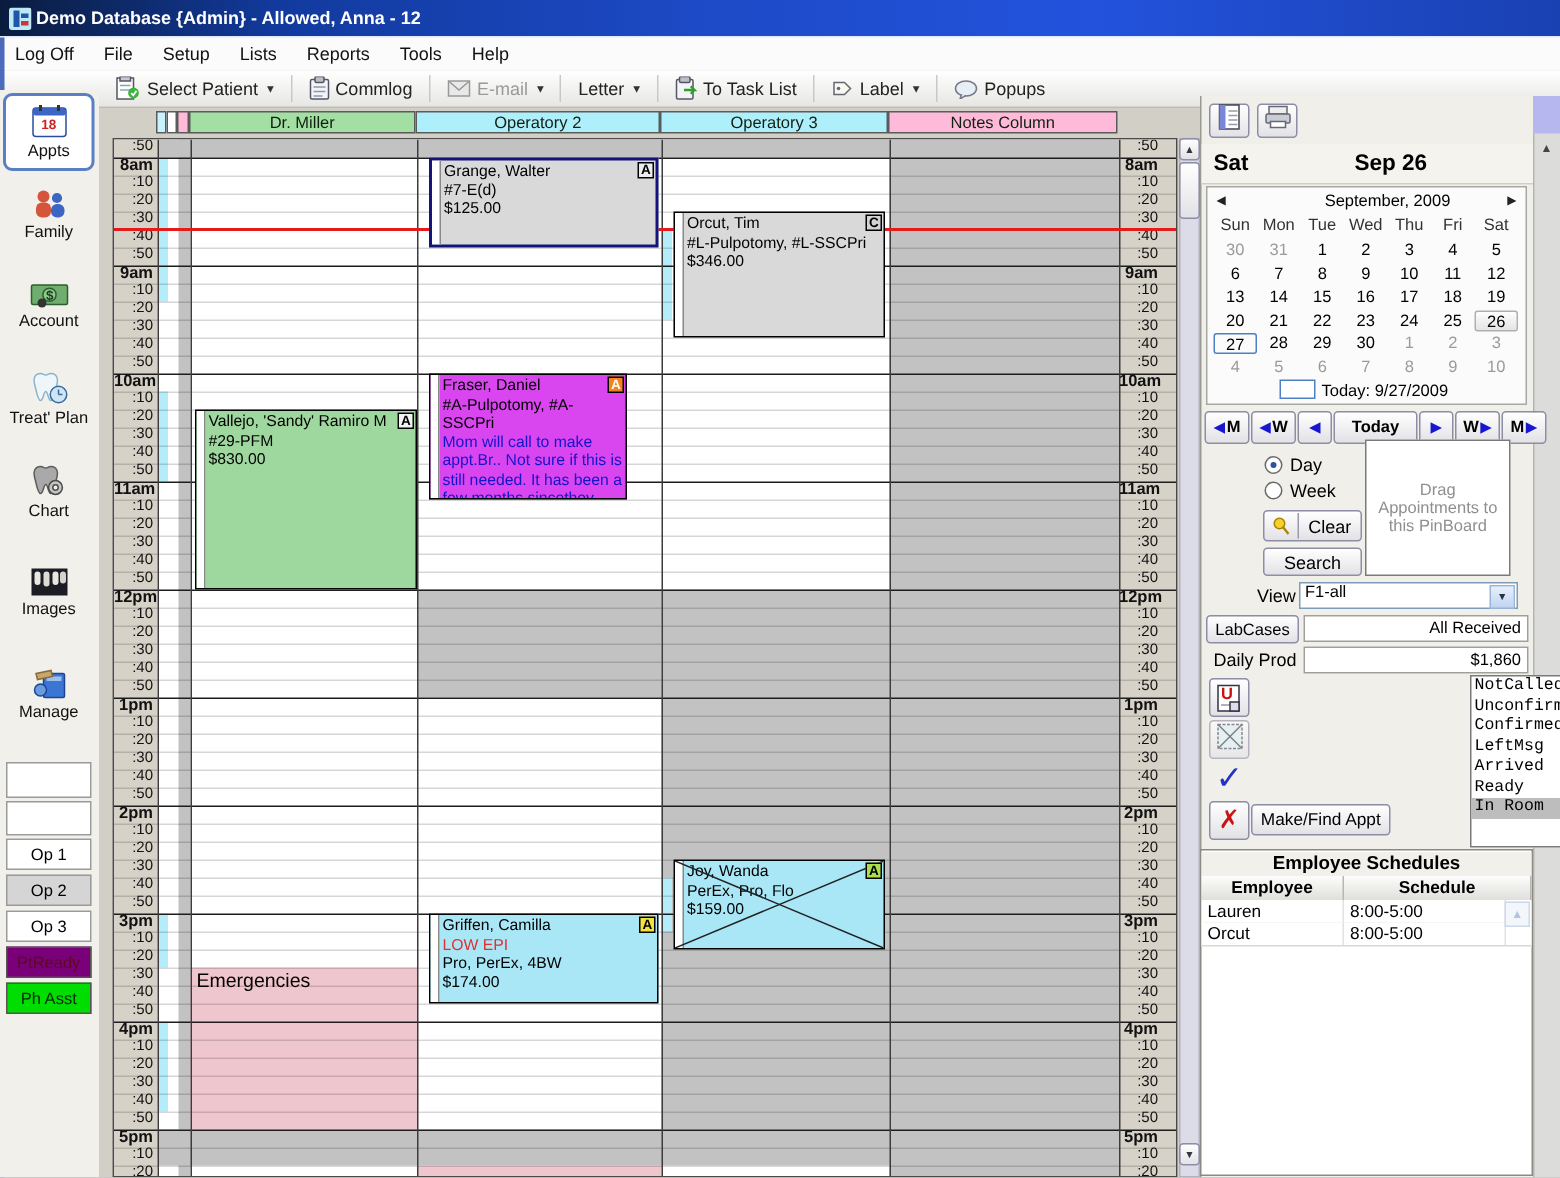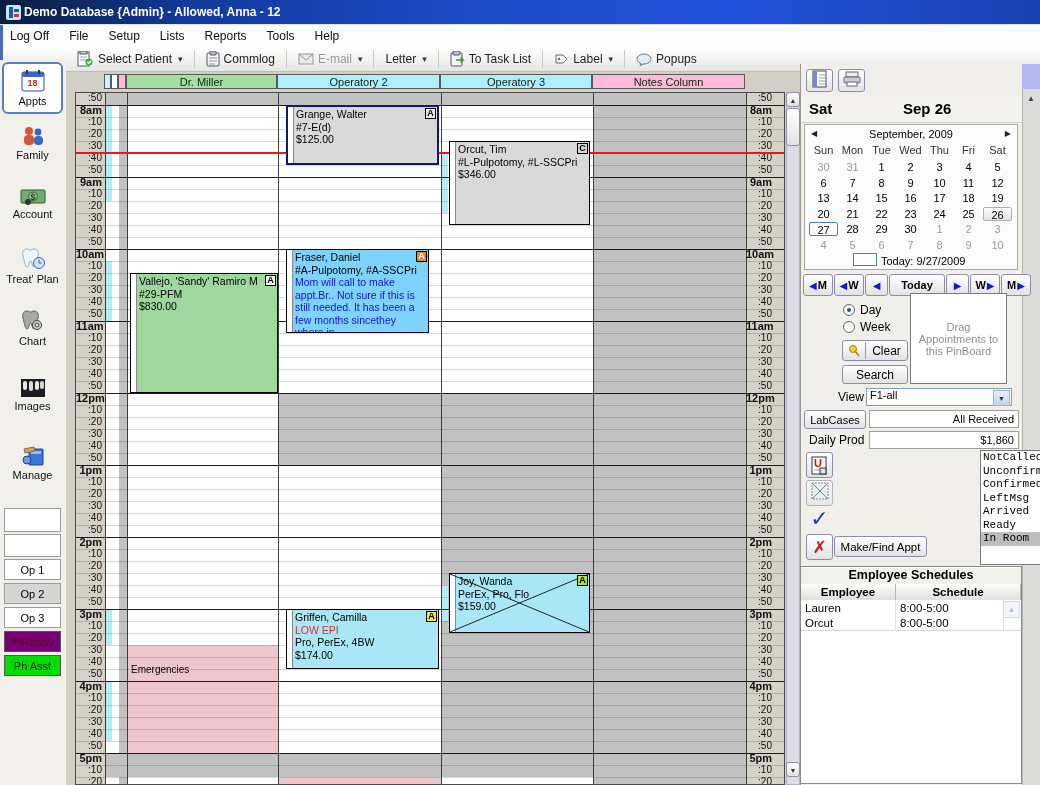--- a/index.html
+++ b/index.html
@@ -44,21 +44,21 @@
   #right-bg{left:800px;top:64px;width:240px;height:721px;background:#f0efe9;border-left:1px solid #9a9a94;}
   .panel-btn{top:69px;width:27px;height:23px;display:flex;align-items:center;justify-content:center;}
   #rscroll{left:1022px;top:64px;width:18px;height:721px;background:#dcdcda;border-left:1px solid #b5b5b0;}
   #rscroll-top{left:1022px;top:64px;width:18px;height:25px;background:#b7b7ef;}
   #rscroll-up{left:1024px;top:92px;width:14px;height:13px;font-size:8px;color:#444;text-align:center;line-height:13px;}
   #date-header{left:801px;top:96px;width:221px;height:26px;background:#f4f3ee;border-bottom:1px solid #cfcfc8;
     font-size:15px;font-weight:bold;color:#000;}
   #dh-day{position:absolute;left:8px;top:4px;}
   #dh-date{position:absolute;left:62px;top:4px;margin-left:40px;}
   #minical{left:804px;top:124px;width:214px;height:146px;background:#fbfbfb;border:1px solid #a8a8a2;box-sizing:border-box;font-size:11px;}
-  .mc-title{position:absolute;left:0;top:3px;width:100%;text-align:center;font-size:11px;color:#000;}
+  .mc-title{position:absolute;left:0;top:3px;width:100%;text-align:center;font-size:11px;color:#000;padding-left:14px;}
   .mc-arrow{position:absolute;top:4px;font-size:8px;color:#222;}
   .mc-dow,.mc-day{position:absolute;width:29px;text-align:center;font-size:11px;}
   .dim{color:#9b9b9b;}
   .mc-sel{background:linear-gradient(#fefefe,#e4e4e4);border:1px solid #b0b0ac;border-radius:2px;box-sizing:border-box;}
   .mc-today{border:1px solid #4f7fc6;border-radius:2px;box-sizing:border-box;color:#000;}
   #mc-today-rect{position:absolute;left:48px;bottom:3px;width:22px;height:11px;border:1px solid #4f7fc6;background:#fff;}
   #mc-today-label{position:absolute;left:76px;bottom:2px;font-size:11px;}
   #navrow{left:803px;top:274px;width:217px;height:22px;display:flex;gap:1px;}
   .nav-btn{flex:0 0 auto;display:flex;align-items:center;justify-content:center;gap:1px;font-size:11px;font-weight:bold;color:#000;}
   .nav-arrow{color:#1717cf;font-size:10px;}
@@ -308,21 +308,21 @@
       <div style="position: absolute; left: 51px; top: 0px; width: 151px; height: 100%; background: rgb(255, 255, 255);"></div>
       <div style="position: absolute; left: 202px; top: 0px; width: 163px; height: 100%; background: rgb(255, 255, 255);"></div>
       <div style="position: absolute; left: 365px; top: 0px; width: 152px; height: 100%; background: rgb(255, 255, 255);"></div>
       <div style="position: absolute; left: 517px; top: 0px; width: 153px; height: 100%; background: rgb(194, 194, 194);"></div>
       <div style="position: absolute; left: 670px; top: 0px; width: 39px; height: 100%; background: rgb(214, 210, 200);"></div>
       <div style="position: absolute; left: 29px; top: 0px; width: 641px; height: 12px; background: rgb(194, 194, 194);"></div>
       <div style="position: absolute; left: 202px; top: 300px; width: 163px; height: 72px; background: rgb(194, 194, 194);"></div>
       <div style="position: absolute; left: 365px; top: 300px; width: 152px; height: 360px; background: rgb(194, 194, 194);"></div>
       <div style="position: absolute; left: 29px; top: 660px; width: 641px; height: 24px; background: rgb(194, 194, 194);"></div>
       <div style="position: absolute; left: 51px; top: 552px; width: 151px; height: 108px; background: rgb(240, 198, 206);">
-        <div style="position: absolute; left: 4px; top: 19px; font-size: 10px; color: rgb(0, 0, 0);">Emergencies</div>
+        <div style="position: absolute; left: 4px; top: 1px; font-size: 13px; color: rgb(0, 0, 0);">Emergencies</div>
       </div>
       <div style="position: absolute; left: 202px; top: 684px; width: 163px; height: 12px; background: rgb(240, 198, 206);"></div>
       <div style="position: absolute; left: 29px; top: 12px; width: 7px; height: 96px; background: rgb(181, 236, 249);"></div>
       <div style="position: absolute; left: 29px; top: 168px; width: 7px; height: 60px; background: rgb(181, 236, 249);"></div>
       <div style="position: absolute; left: 29px; top: 516px; width: 7px; height: 36px; background: rgb(181, 236, 249);"></div>
       <div style="position: absolute; left: 29px; top: 588px; width: 7px; height: 60px; background: rgb(181, 236, 249);"></div>
       <div style="position: absolute; left: 366px; top: 60px; width: 6px; height: 60px; background: rgb(181, 236, 249);"></div>
       <div style="position: absolute; left: 366px; top: 492px; width: 6px; height: 36px; background: rgb(181, 236, 249);"></div>
       <div style="position: absolute; left: 0px; top: 12px; width: 709px; height: 1px; background: rgb(29, 29, 29);"></div>
       <div style="position: absolute; left: 0px; top: 24px; width: 709px; height: 1px; background: rgba(0, 0, 0, 0.16);"></div>
@@ -524,21 +524,21 @@
       </div>
       <div class="appt" style="position: absolute; left: 54px; top: 180px; width: 148px; height: 120px; background: rgb(159, 216, 159); border: 1px solid rgb(0, 0, 0); z-index: 6;">
         <div class="stripe"></div>
         <div class="content">
           <div>Vallejo, 'Sandy' Ramiro M</div>
           <div>#29-PFM</div>
           <div>$830.00</div>
         </div>
         <div class="badge" style="background: rgb(242, 242, 242);">A</div>
       </div>
-      <div class="appt" style="position: absolute; left: 210px; top: 156px; width: 143px; height: 84px; background: #7dd3fc; border: 1px solid rgb(0, 0, 0); z-index: 6;">
+      <div class="appt" style="position: absolute; left: 210px; top: 156px; width: 132px; height: 84px; background: #d946ef; border: 1px solid rgb(0, 0, 0); z-index: 6;">
         <div class="stripe"></div>
         <div class="content">
           <div>Fraser, Daniel</div>
           <div>#A-Pulpotomy, #A-SSCPri</div>
           <div style="color: rgb(20, 20, 200);">Mom will call to make appt.Br.. Not sure if this is still needed. It has been a few months sincethey where in</div>
         </div>
         <div class="badge" style="background: rgb(245, 130, 30); color: rgb(255, 255, 255);">A</div>
       </div>
       <div class="appt" style="position: absolute; left: 373px; top: 480px; width: 141px; height: 60px; background: rgb(169, 231, 247); border: 1px solid rgb(0, 0, 0); z-index: 6;">
         <div class="stripe"></div>

